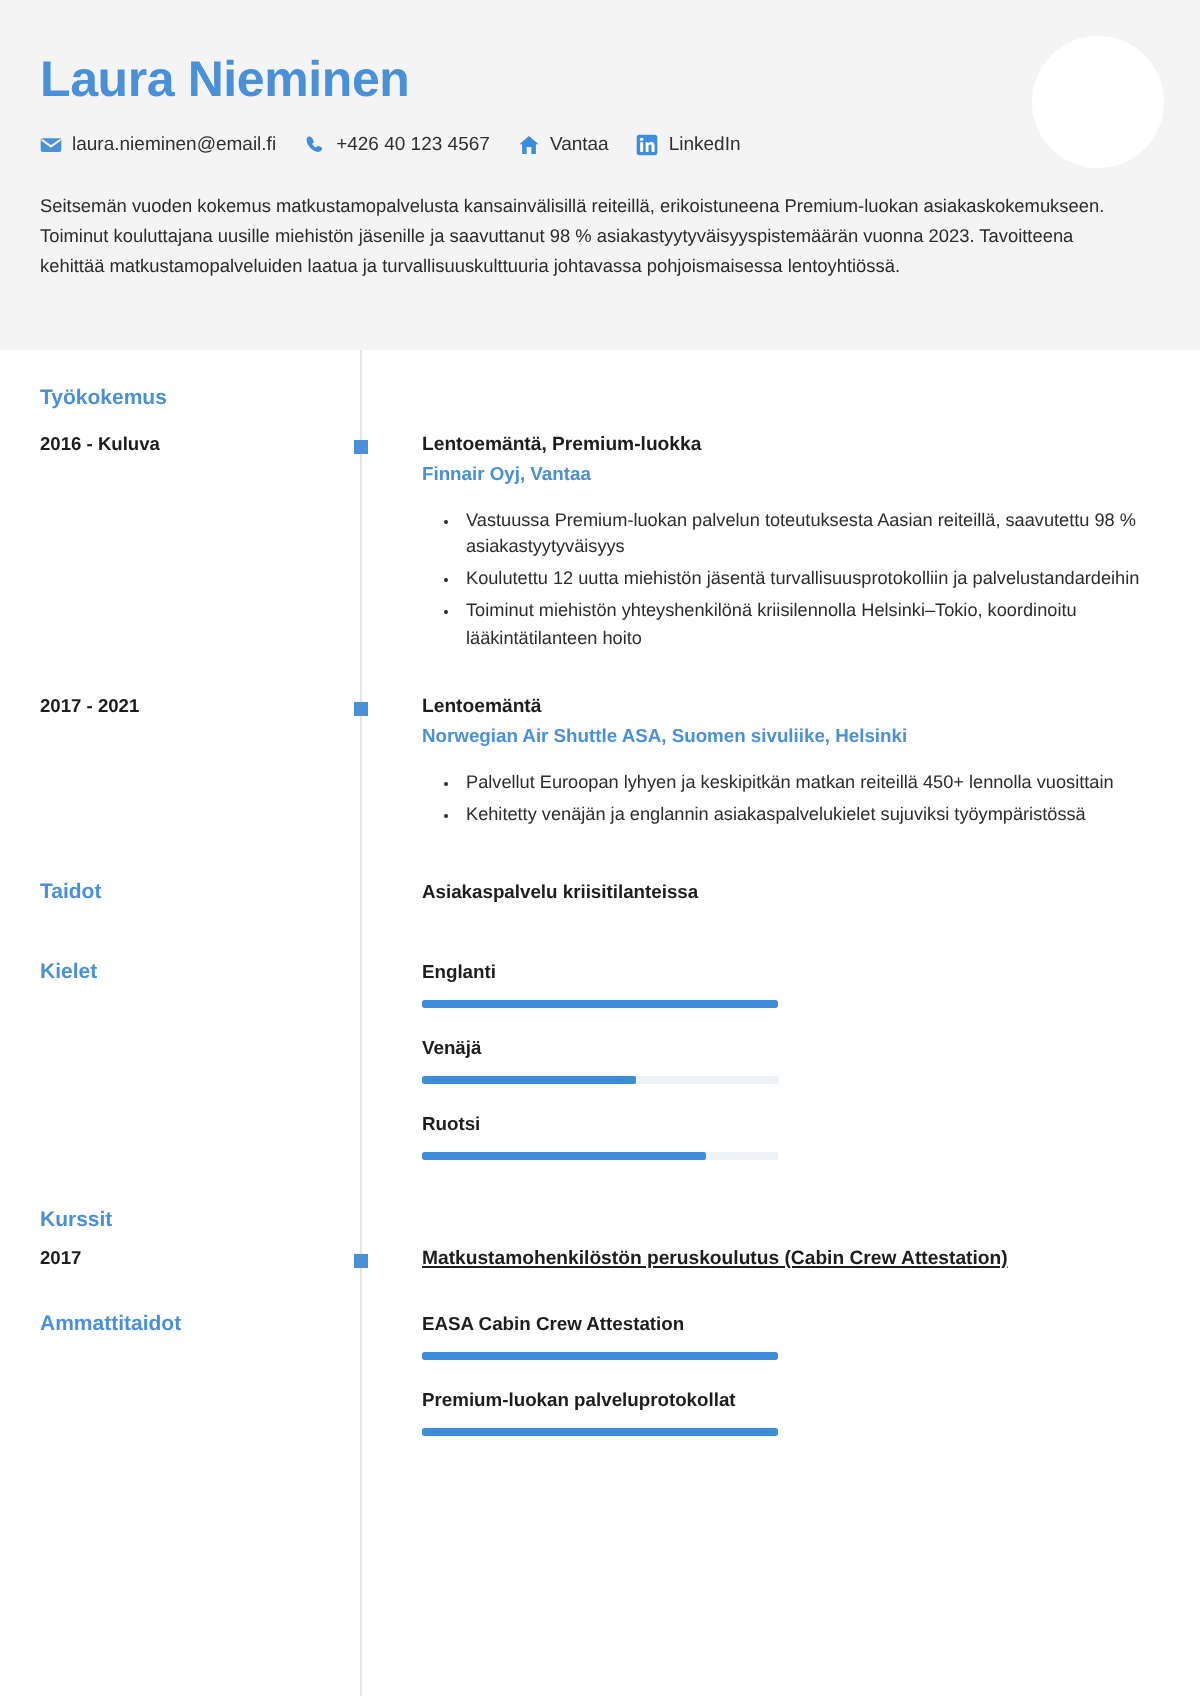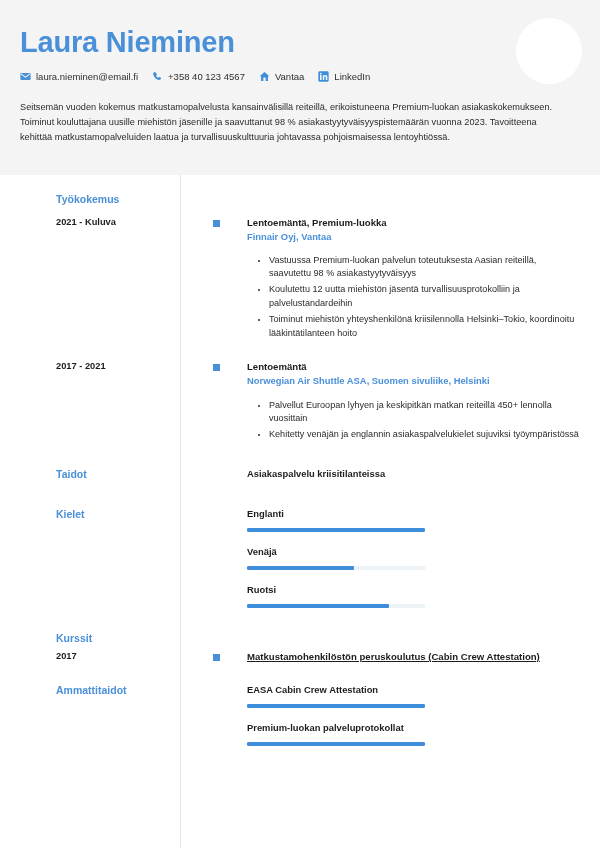--- a/index.html
+++ b/index.html
@@ -21,21 +21,21 @@
 
   
   .header {
     position: relative;
     background: #f4f4f4;
     padding: 26px 20px 22px 20px;
     min-height: 175px;
   }
 
   .name {
-    font-size: 29px;
+    font-size: 25px;
     font-weight: bold;
     color: #4a90d9;
     letter-spacing: -0.2px;
     line-height: 1.15;
     margin-bottom: 12px;
   }
 
   .contact-row {
     display: flex;
     flex-wrap: wrap;
@@ -94,21 +94,20 @@
     width: 1px;
     height: 673px;
     background: #e3e6e8;
   }
 
   .section {
     position: relative;
     display: flex;
     align-items: flex-start;
     padding: 0 20px 0 20px;
-    margin-left: 36px;
   }
 
   .col-left {
     width: 160px;
     flex: 0 0 160px;
     padding-right: 10px;
   }
 
   .col-right {
     flex: 1 1 auto;
@@ -239,21 +238,21 @@
         </span>
         <span>laura.nieminen@email.fi</span>
       </div>
 
       <div class="contact-item">
         <span class="ic">
           <svg width="11" height="11" viewBox="0 0 16 16">
               <path d="M4.2 1.6c-1 0-2.1 1-2.3 2.1-.3 1.7.7 4.3 2.8 6.4s4.7 3.1 6.4 2.8c1.1-.2 2.1-1.3 2.1-2.3 0-.4-.2-.7-.6-.9l-2-.9c-.4-.2-.8-.1-1.1.2l-.8.9c-1.1-.5-2.3-1.7-2.8-2.8l.9-.8c.3-.3.4-.7.2-1.1l-.9-2c-.2-.4-.5-.6-.9-.6z" fill="#3d8ddb"></path>
             </svg>
         </span>
-        <span>+358 40 123 4567</span>
+        <span>+426 40 123 4567</span>
       </div>
 
       <div class="contact-item">
         <span class="ic">
           <svg width="11" height="11" viewBox="0 0 16 16">
               <path d="M8 1.5 L15 7.5 L13 7.5 L13 14.5 L3 14.5 L3 7.5 L1 7.5 Z" fill="#3d8ddb"></path>
               <rect x="6.3" y="9.5" width="3.4" height="5" fill="#f4f4f4"></rect>
             </svg>
         </span>
         <span>Vantaa</span>
@@ -286,21 +285,21 @@
       <div class="col-left">
         <div class="sec-title">Työkokemus</div>
       </div>
       <div class="col-right"></div>
     </div>
 
     <div class="sp-10"></div>
 
     <div class="section">
       <div class="col-left">
-        <div class="date">2021 - Kuluva</div>
+        <div class="date">2016 - Kuluva</div>
       </div>
       <div class="col-right">
         <div class="marker"></div>
         <div class="job-title">Lentoemäntä, Premium-luokka</div>
         <div class="job-org">Finnair Oyj, Vantaa</div>
         <ul class="bullets">
           <li>Vastuussa Premium-luokan palvelun toteutuksesta Aasian reiteillä, saavutettu 98 % asiakastyytyväisyys</li>
           <li>Koulutettu 12 uutta miehistön jäsentä turvallisuusprotokolliin ja palvelustandardeihin</li>
           <li>Toiminut miehistön yhteyshenkilönä kriisilennolla Helsinki–Tokio, koordinoitu lääkintätilanteen hoito</li>
         </ul>

